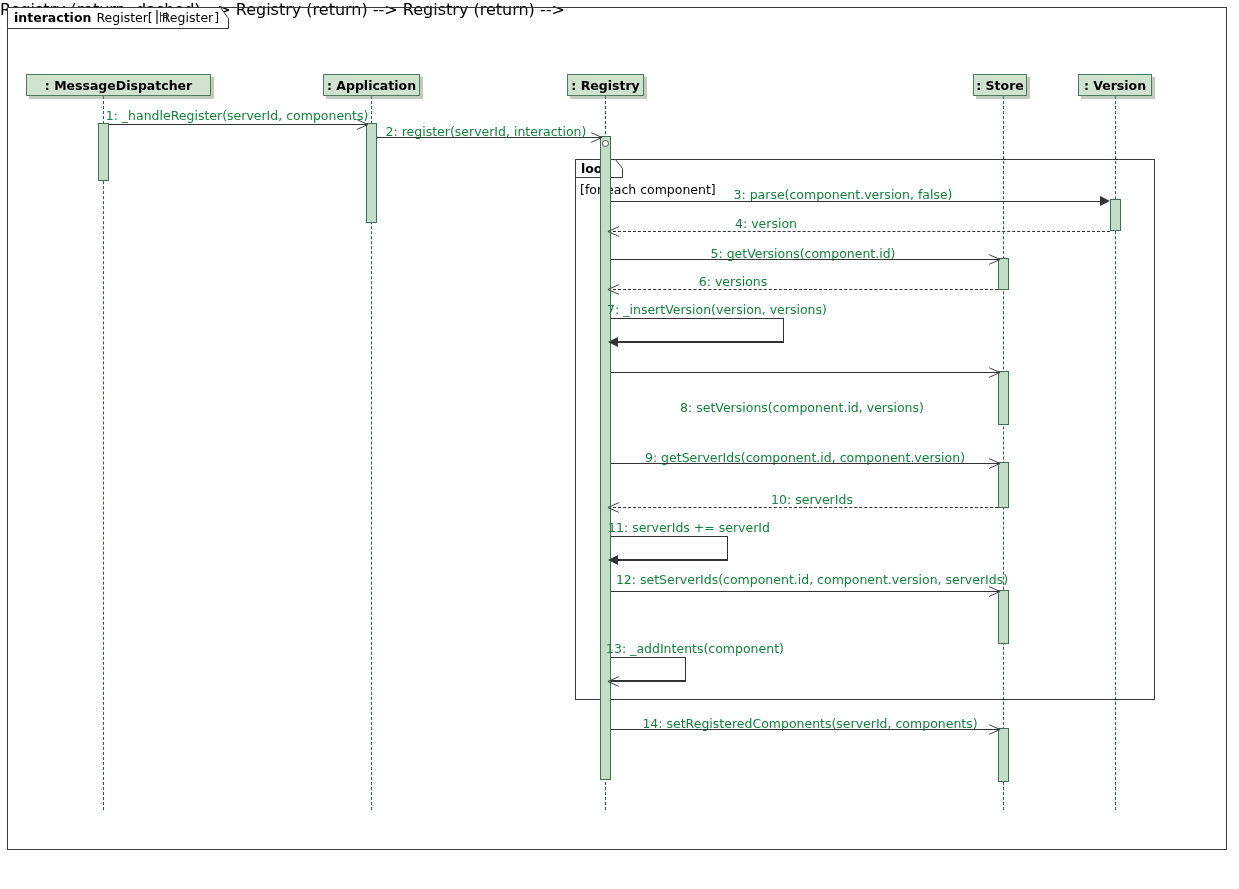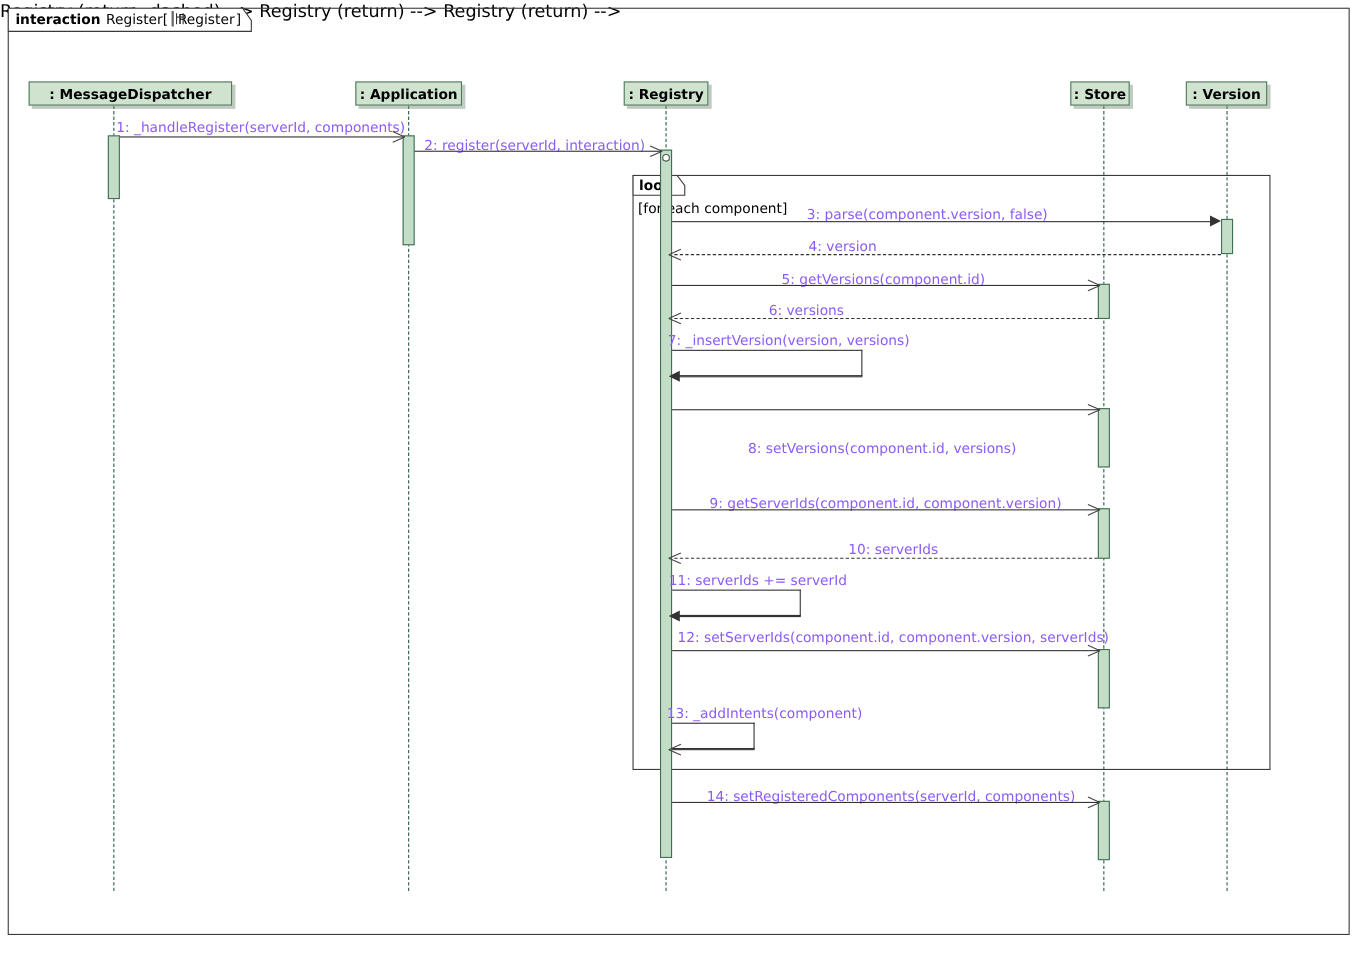--- a/index.html
+++ b/index.html
@@ -135,21 +135,21 @@
     position: absolute;
     height: 0;
     border-top: 1px solid #333;
   }
   .msg-line.dashed {
     border-top: 1px dashed #333;
   }
   .msg-label {
     position: absolute;
     font-size: 12.5px;
-    color: #8b5cf6;
+    color: #15803d;
     white-space: nowrap;
     transform: translateX(-50%);
   }
   
   .arrow-filled-r {
     position: absolute;
     width: 0; height: 0;
     border-top: 5px solid transparent;
     border-bottom: 5px solid transparent;
     border-left: 10px solid #333;

